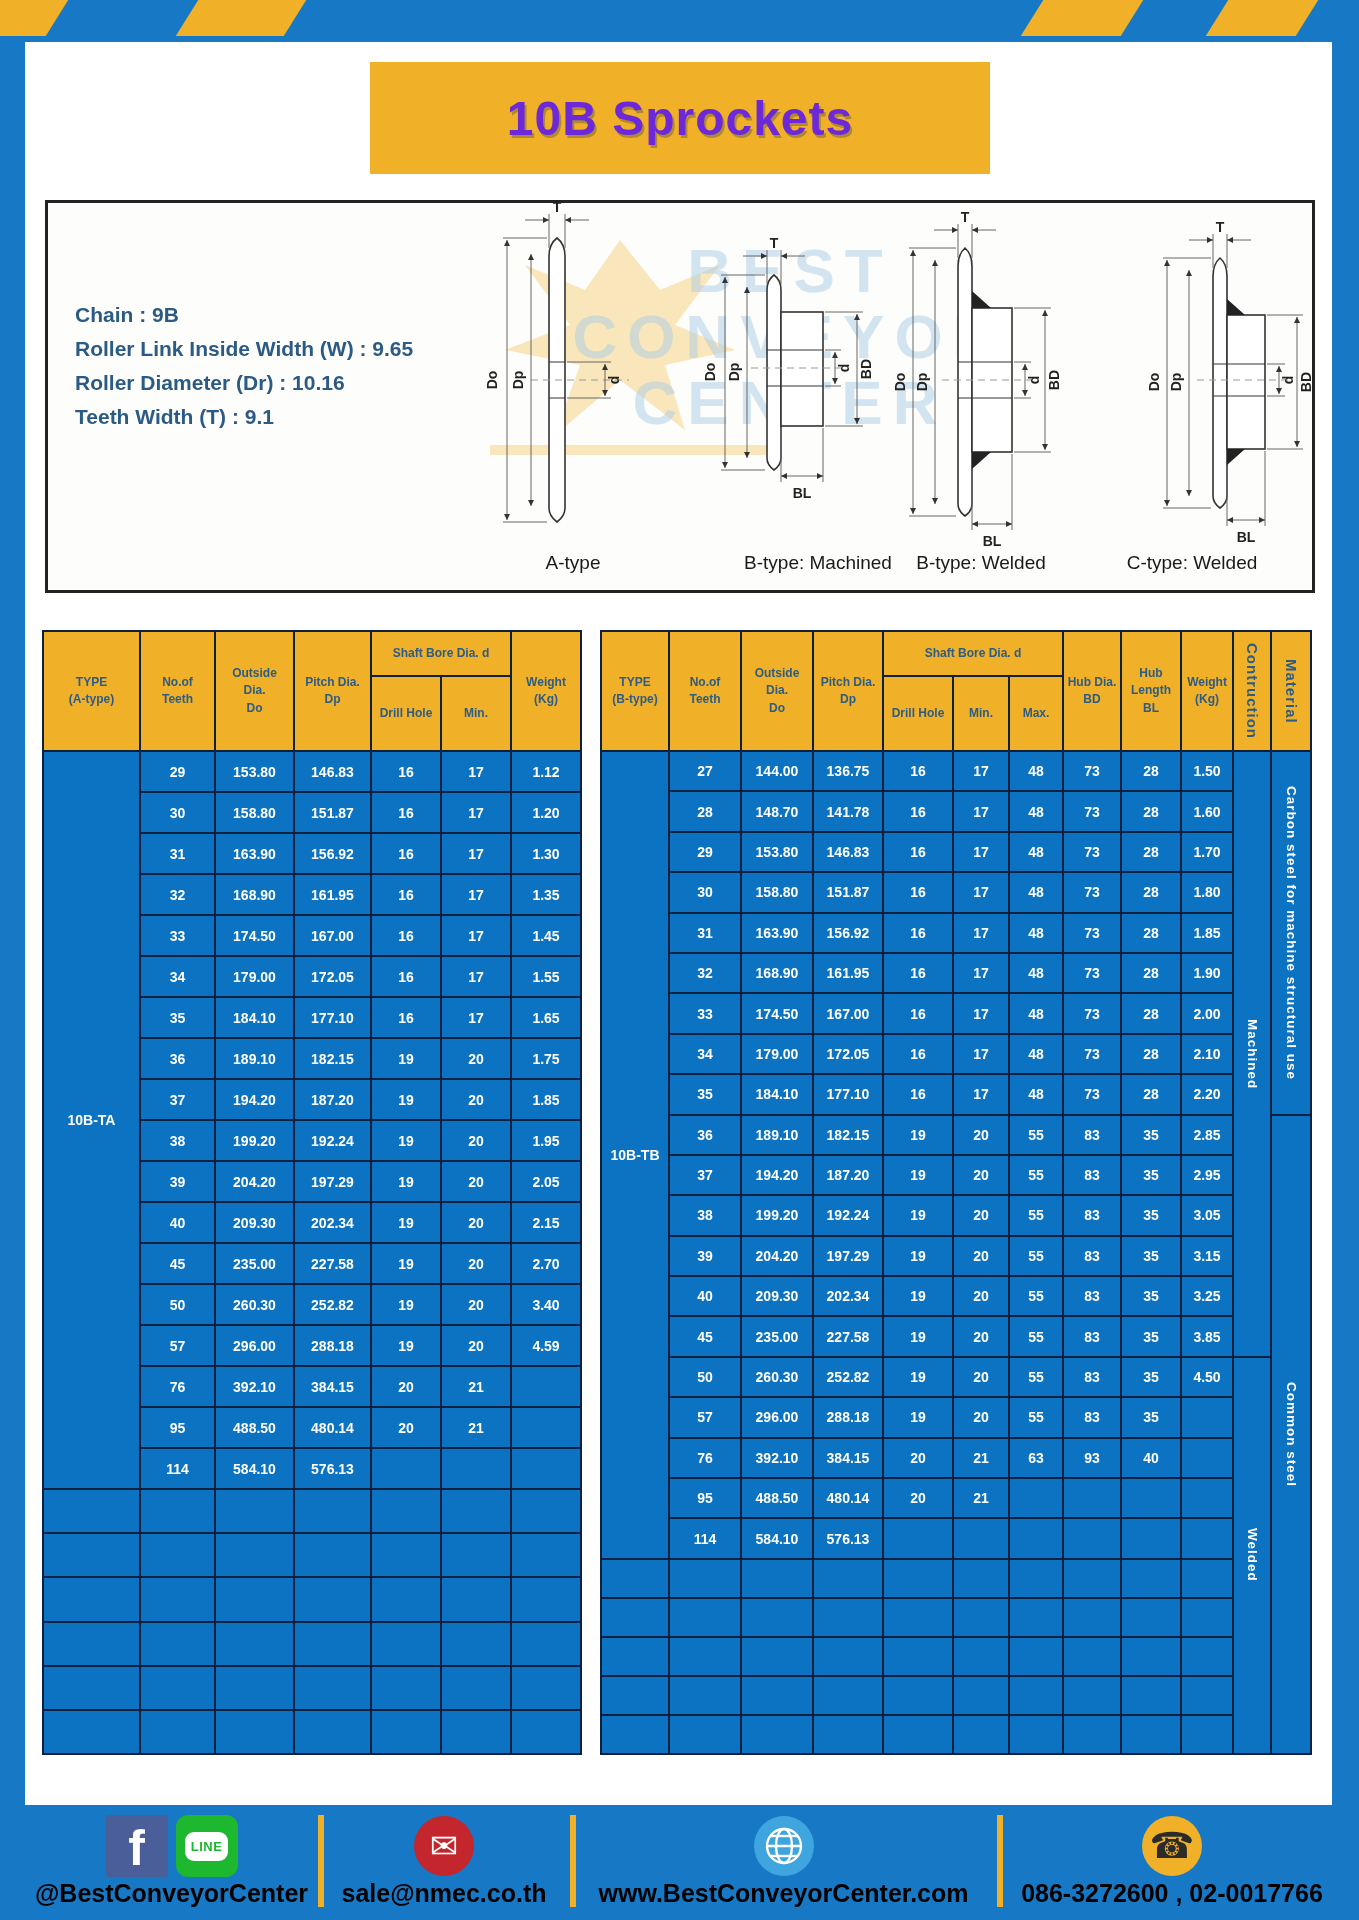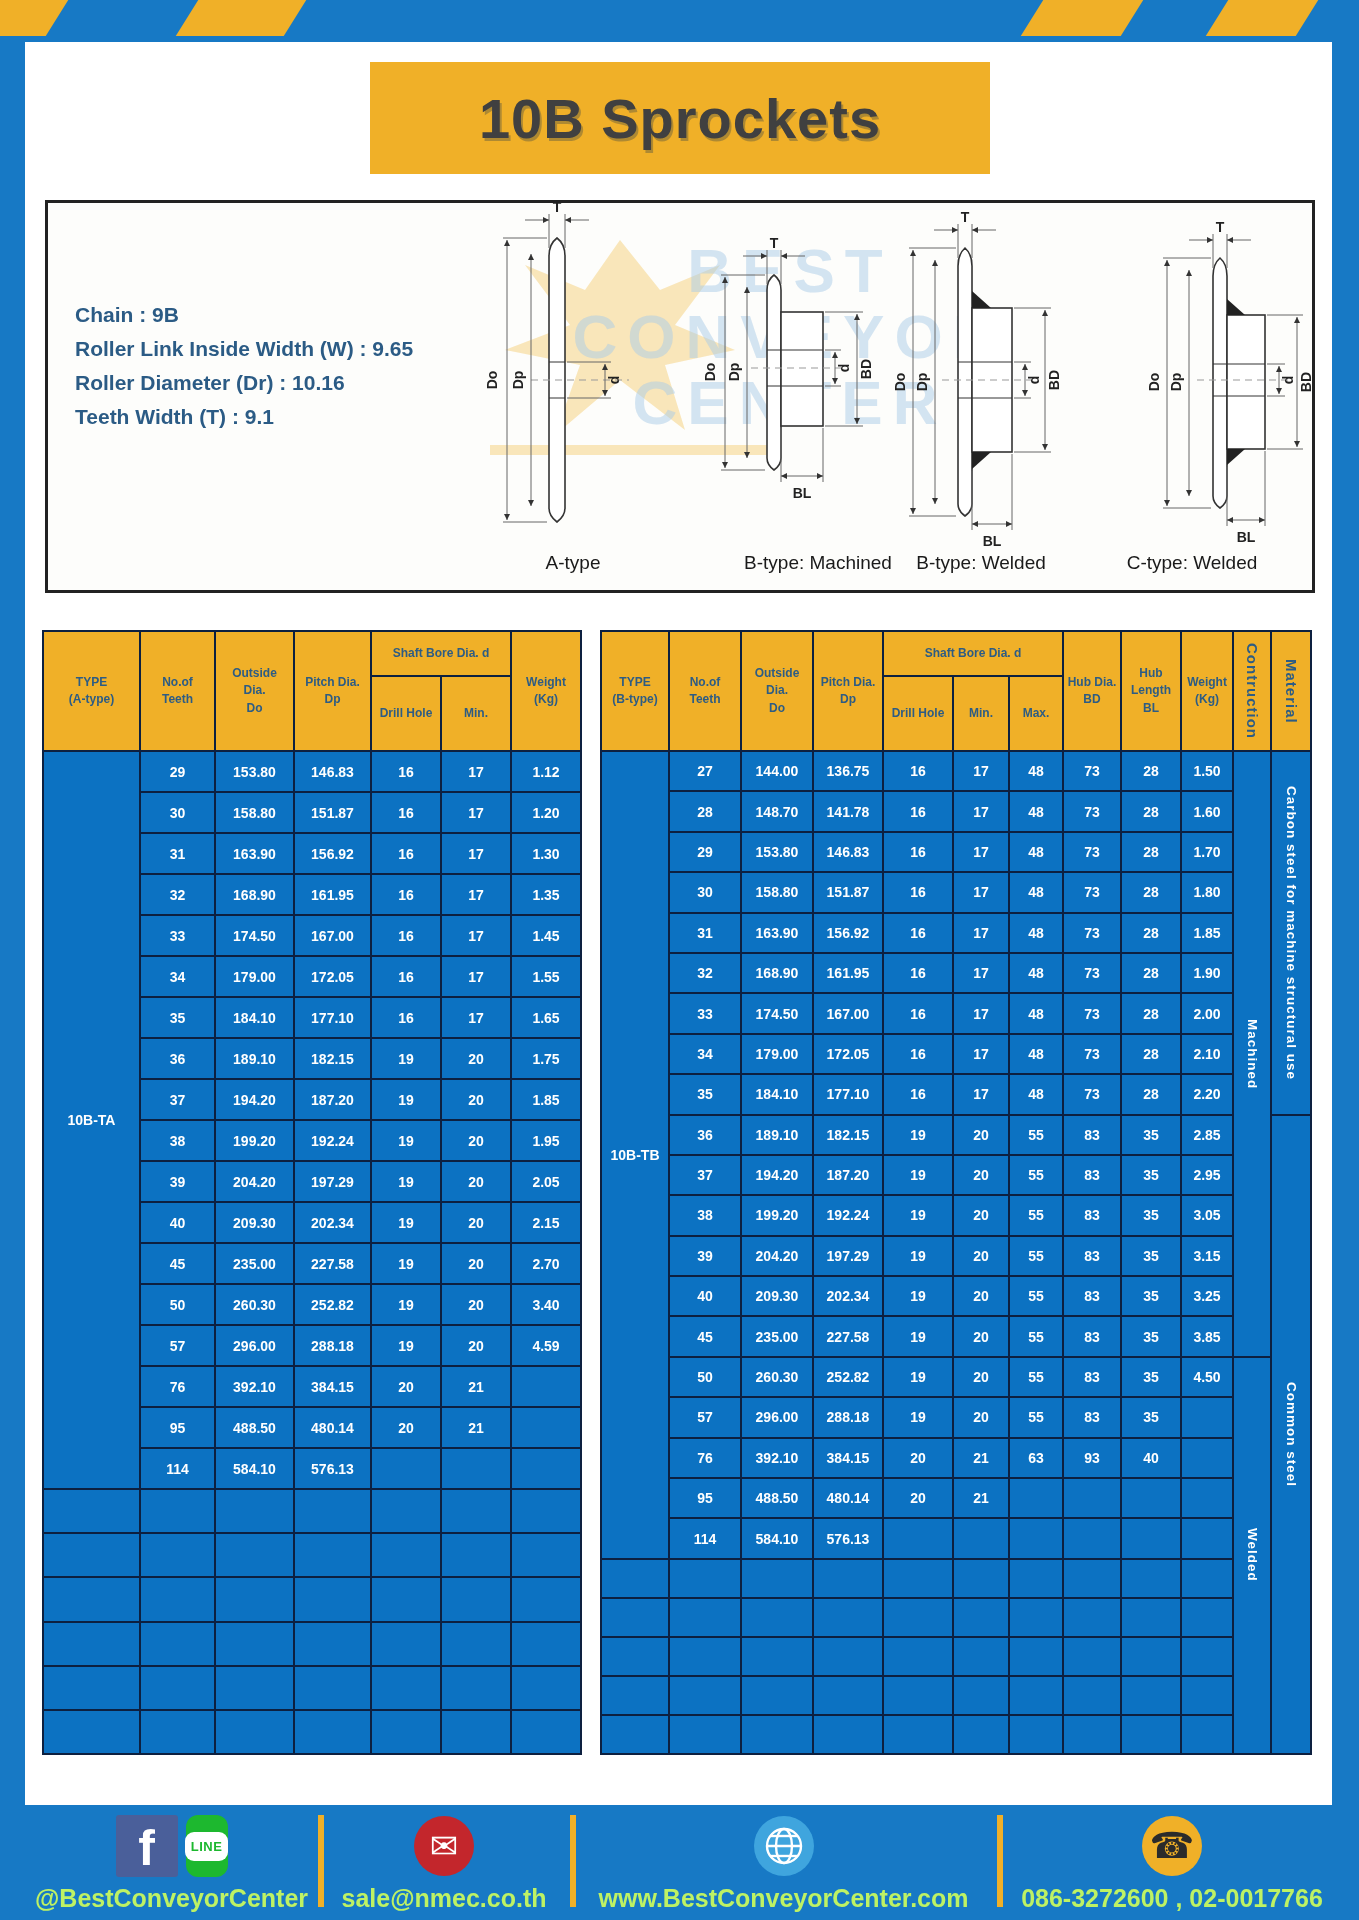--- a/index.html
+++ b/index.html
@@ -5,21 +5,21 @@
   html,body{margin:0;padding:0;background:#555;}
   .page{position:relative;width:1359px;height:1920px;background:#1779c5;overflow:hidden;
         font-family:"Liberation Sans",sans-serif;margin:0 auto;}
   
   .stripe{position:absolute;top:0;height:36px;background:#f0b028;transform:skewX(-32deg);}
   
   .content{position:absolute;left:25px;top:42px;width:1307px;height:1763px;background:#ffffff;}
   
   .title-box{position:absolute;left:370px;top:62px;width:620px;height:112px;background:#f0b028;
              display:flex;align-items:center;justify-content:center;}
-  .title-box span{font-size:56px;font-weight:bold;color:#404040;letter-spacing:1px;
+  .title-box span{font-size:48px;font-weight:bold;color:#6d28d9;letter-spacing:1px;
                   text-shadow:2px 3px 0 rgba(23,48,77,.30);}
   
   .diagram-box{position:absolute;left:45px;top:200px;width:1270px;height:393px;background:#fdfdfb;
                border:3px solid #222;box-sizing:border-box;}
   .specs{position:absolute;left:75px;top:298px;margin:0;padding:0;list-style:none;z-index:3;}
   .specs li{font-size:21px;font-weight:bold;color:#2b5b85;line-height:34px;white-space:nowrap;}
   .watermark{position:absolute;left:470px;top:238px;width:640px;z-index:1;text-align:center;pointer-events:none;}
   .watermark div{font-size:62px;font-weight:bold;letter-spacing:10px;color:rgba(170,203,232,.50);line-height:66px;}
   .wm-shape{position:absolute;left:470px;top:230px;z-index:1;pointer-events:none;}
   .drawings{position:absolute;left:45px;top:200px;z-index:2;}
@@ -34,25 +34,25 @@
   thead tr.h1{height:45px;} thead tr.h2{height:75px;}
   #table-a tbody tr{height:41px;} #table-b tbody tr{height:40.4px;}
   #table-a tbody tr.erow{height:44.2px;} #table-b tbody tr.erow{height:39px;}
   .vert{writing-mode:vertical-rl;text-orientation:mixed;letter-spacing:1px;font-size:13.5px;}
   th.vert{font-size:15px;}
   
   .footer{position:absolute;left:0;top:1805px;width:1359px;height:115px;}
   .f-divider{position:absolute;top:10px;width:6px;height:92px;background:#f0b028;}
   .f-sec{position:absolute;top:8px;text-align:center;}
   .f-icons{height:66px;display:flex;justify-content:center;align-items:center;gap:8px;}
-  .f-text{margin-top:5px;font-size:25px;font-weight:bold;color:#bef264;white-space:nowrap;}
+  .f-text{font-size:25px;font-weight:bold;color:#000000;white-space:nowrap;}
   .icon-fb{width:62px;height:62px;background:#4a5f9a;color:#fff;font-size:50px;font-weight:bold;
            display:flex;align-items:flex-end;justify-content:center;border-radius:3px;overflow:hidden;}
   .icon-fb span{line-height:58px;}
-  .icon-line{width:42px;height:62px;background:#1db82f;border-radius:12px;display:flex;align-items:center;justify-content:center;}
+  .icon-line{width:62px;height:62px;background:#1db82f;border-radius:12px;display:flex;align-items:center;justify-content:center;}
   .line-bubble{background:#fff;border-radius:9px;padding:7px 6px;color:#1db82f;font-weight:bold;font-size:13px;letter-spacing:.5px;}
   .icon-mail{width:60px;height:60px;border-radius:50%;background:#c3262c;color:#fff;font-size:34px;
              display:flex;align-items:center;justify-content:center;}
   .icon-globe{width:60px;height:60px;border-radius:50%;background:#3fa5de;display:flex;align-items:center;justify-content:center;}
   .icon-phone{width:60px;height:60px;border-radius:50%;background:#f0b028;color:#2b2b2b;font-size:36px;
               display:flex;align-items:center;justify-content:center;}
 </style>
 </head>
 <body>
 

